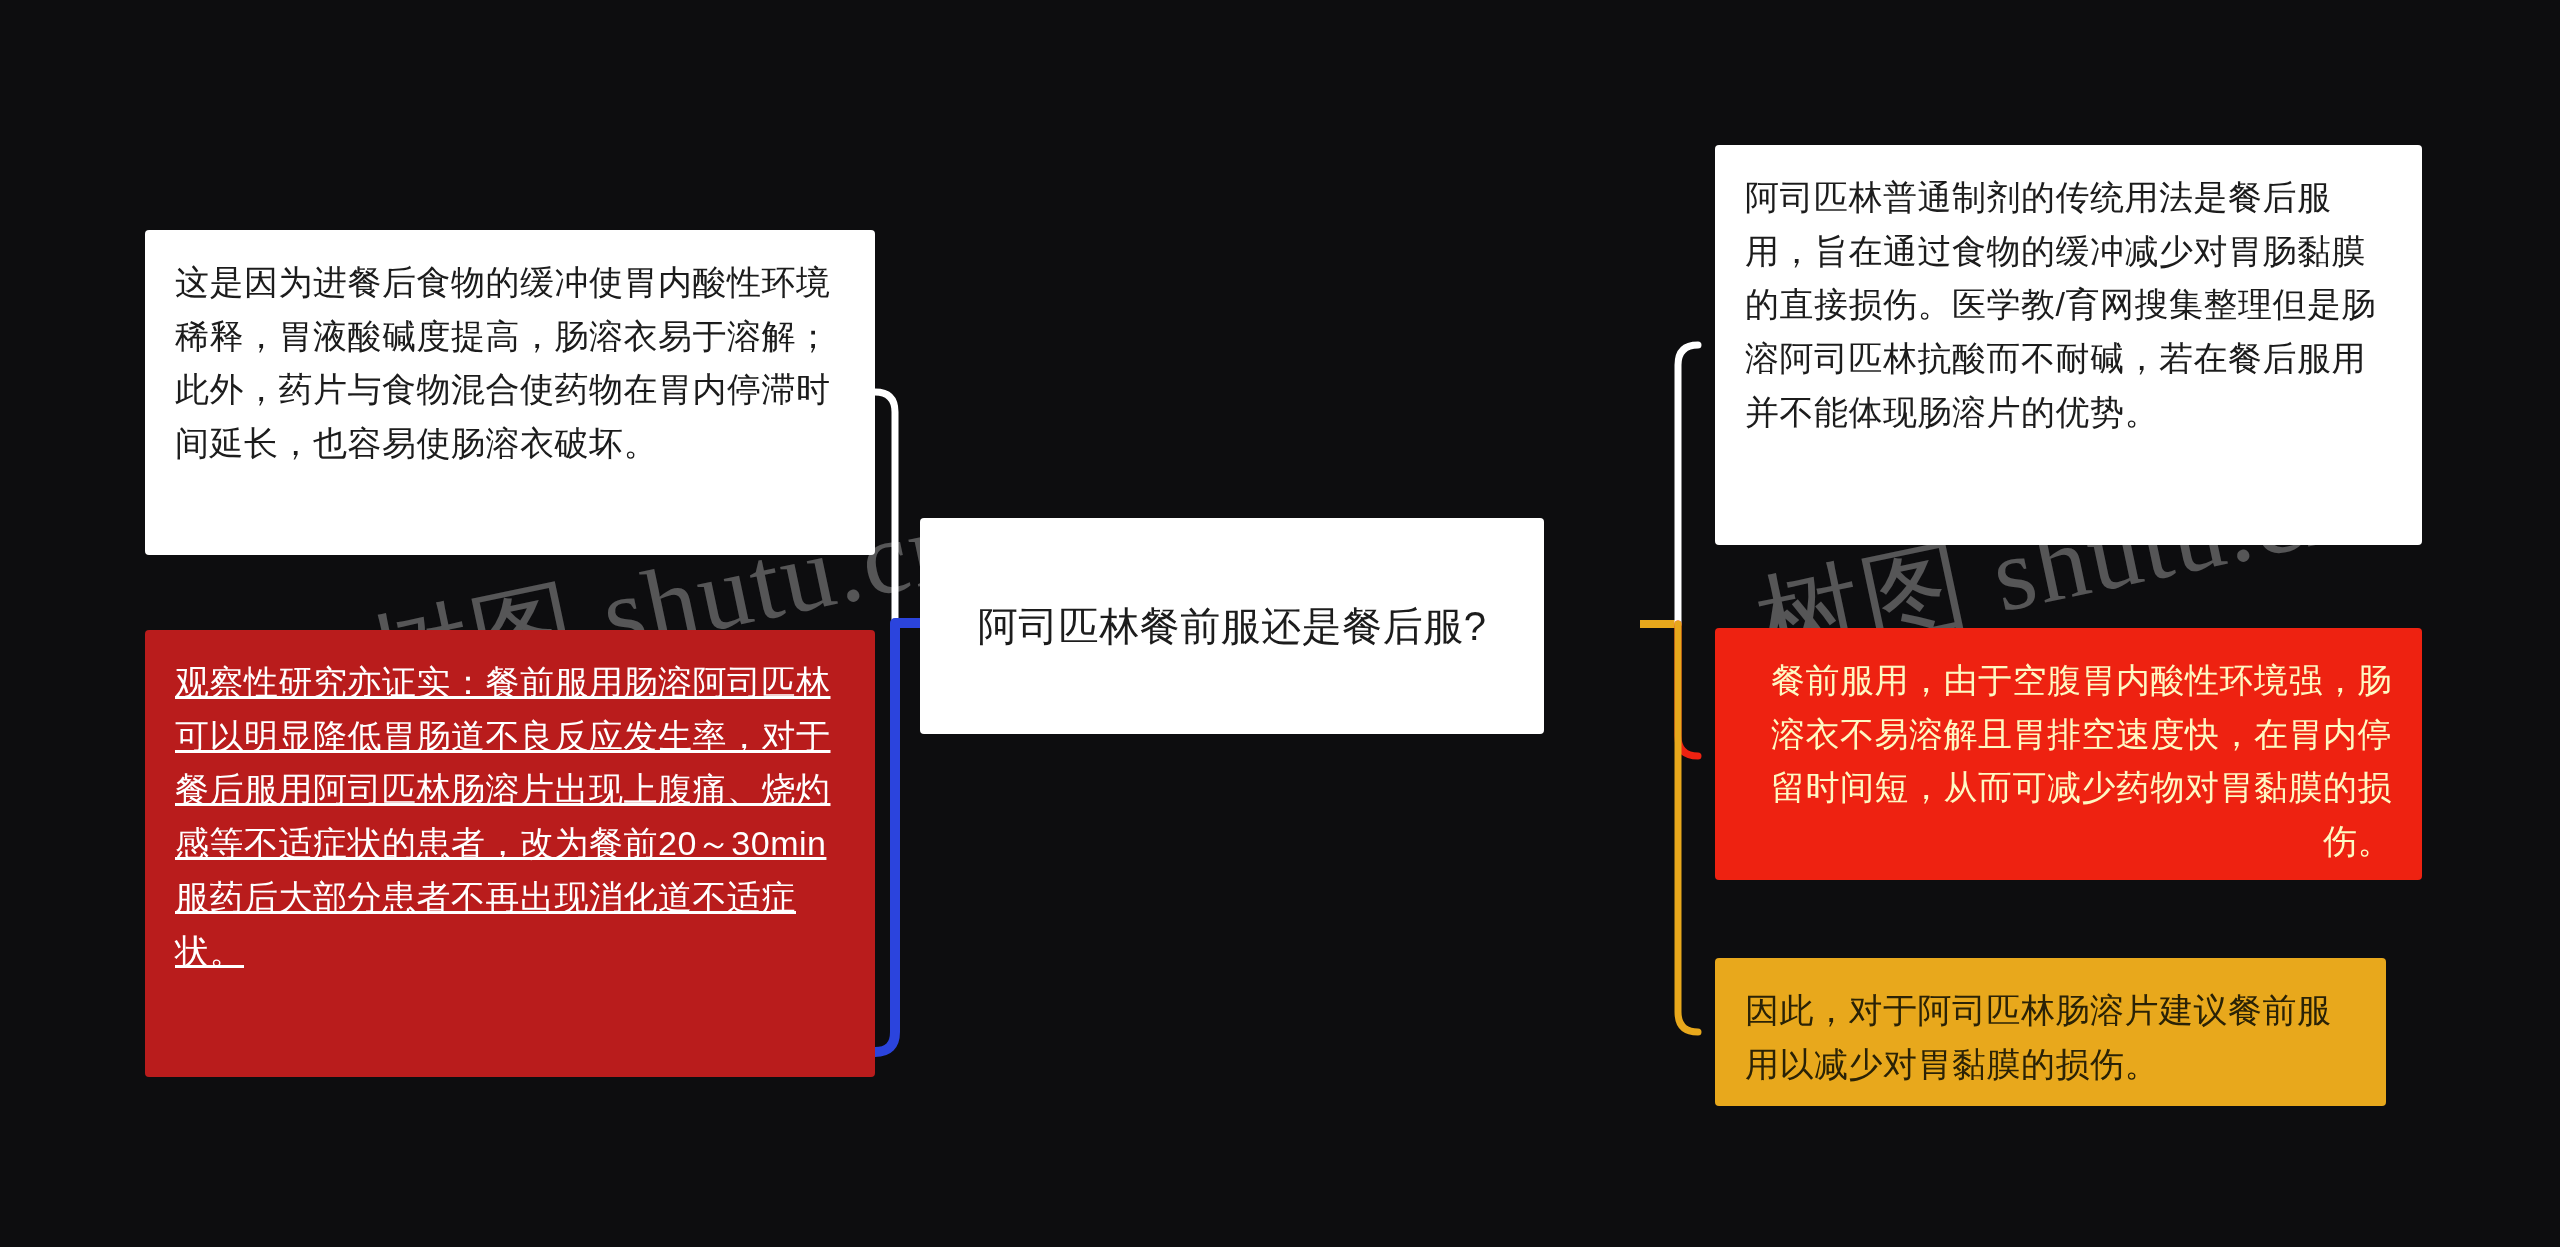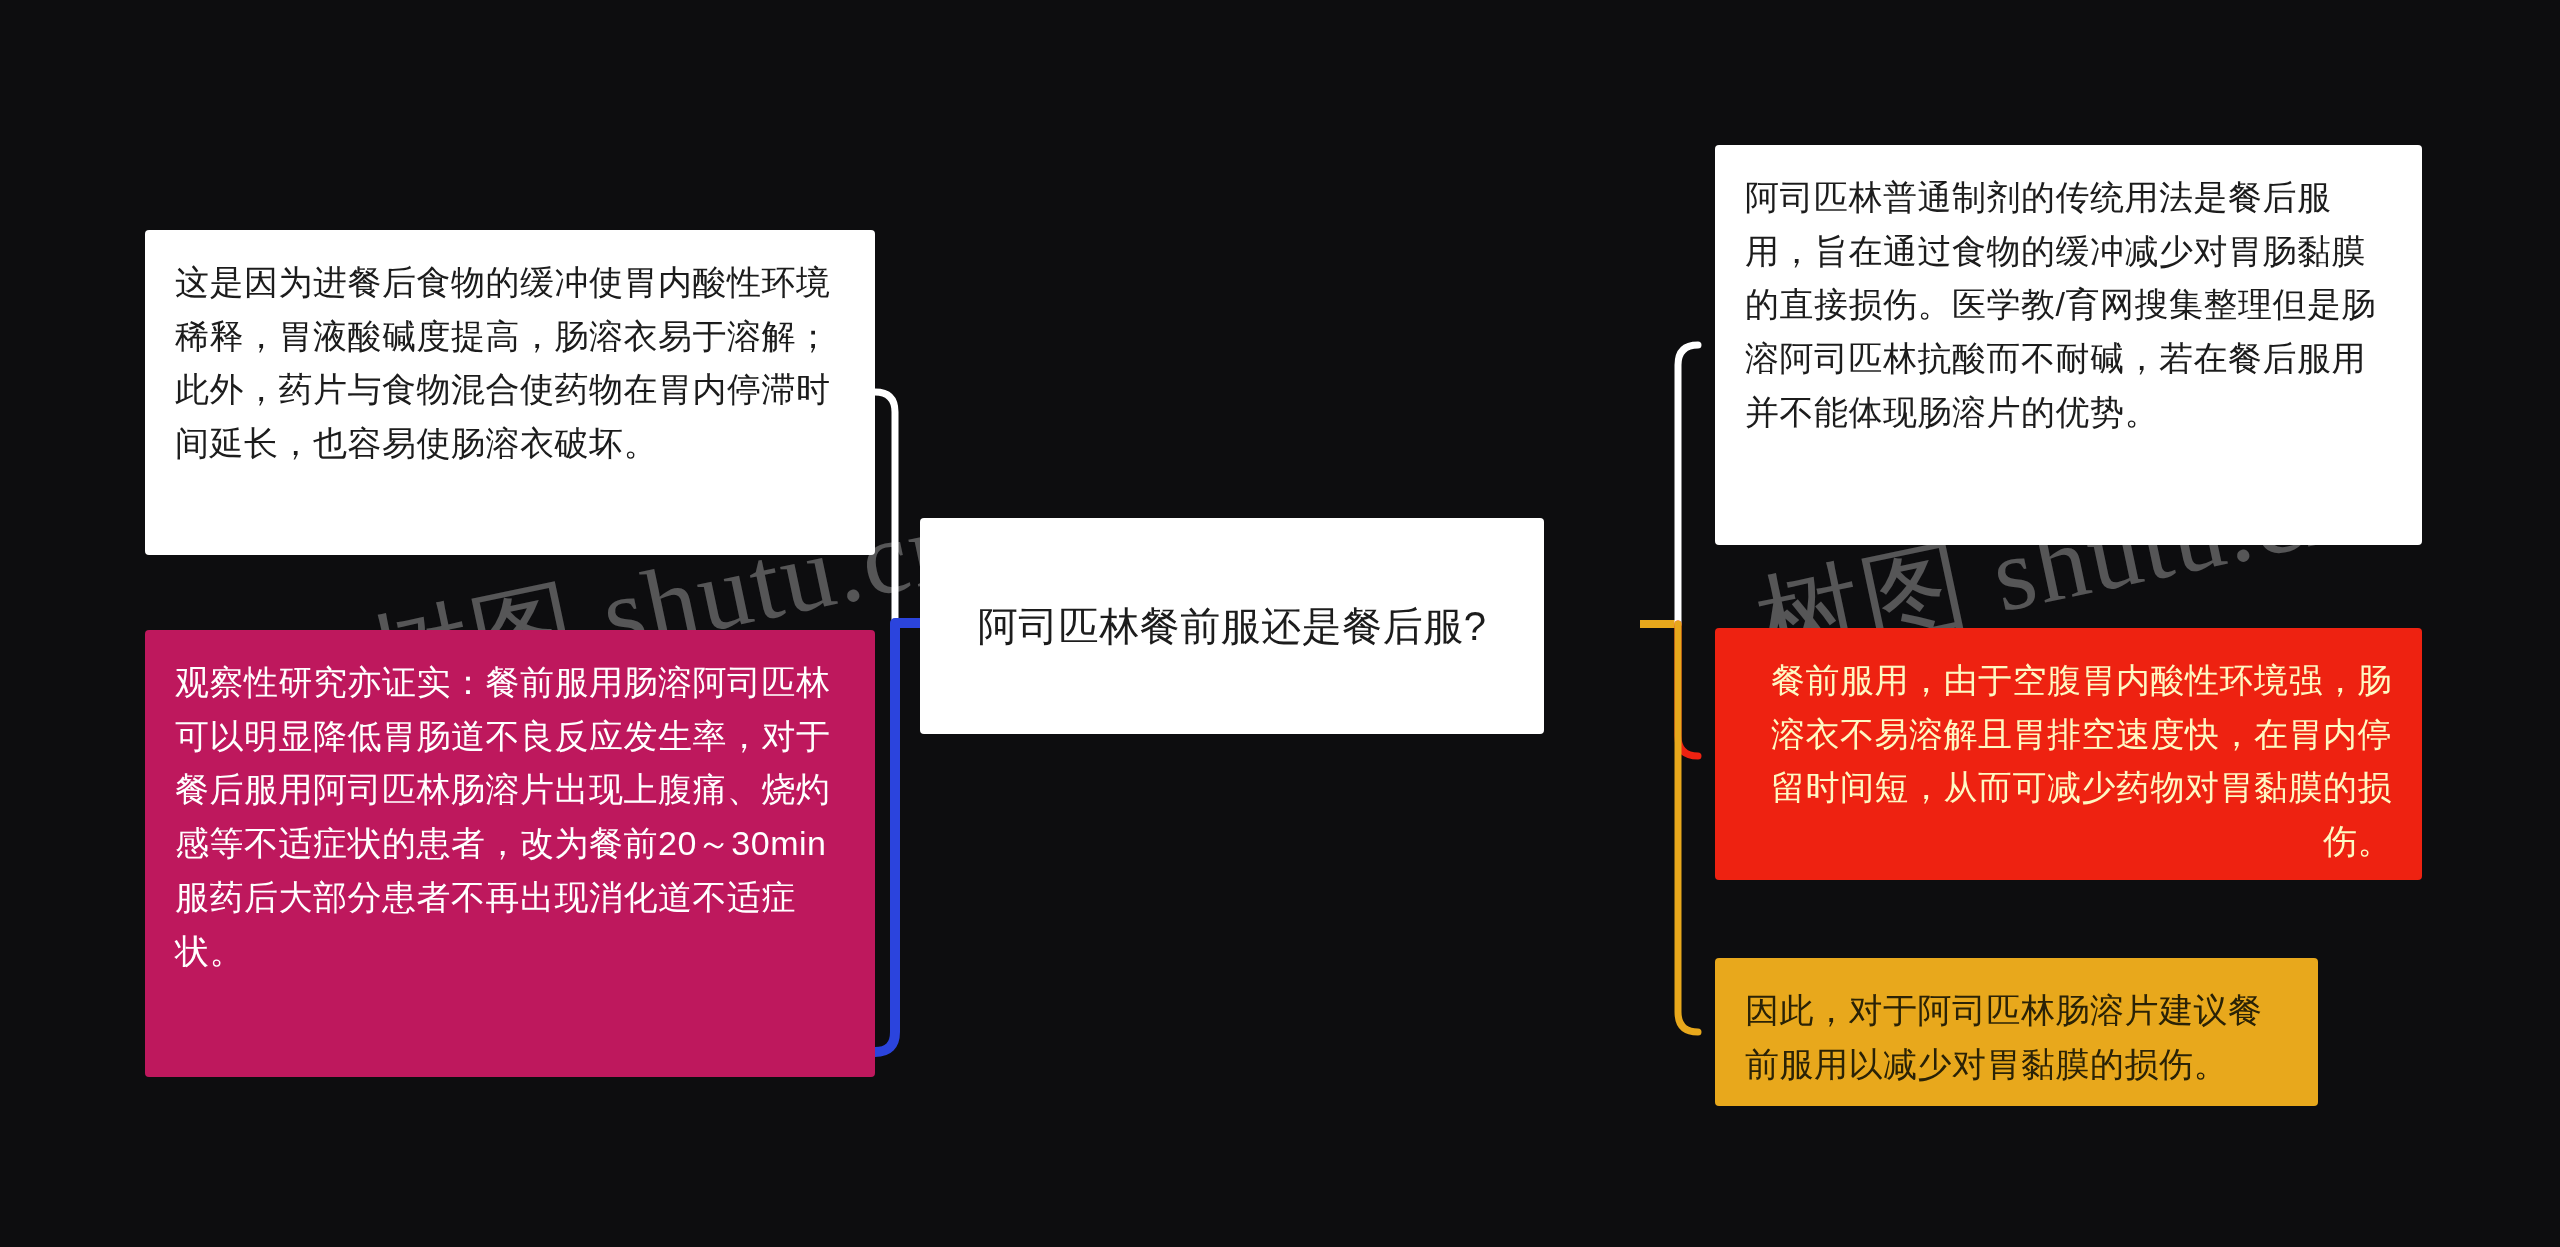--- a/index.html
+++ b/index.html
@@ -45,42 +45,42 @@
     position: absolute;
     box-sizing: border-box;
     border-radius: 4px;
     padding: 26px 30px;
     line-height: 1.58;
     letter-spacing: 0.5px;
     word-break: break-all;
     overflow-wrap: anywhere;
   }
   .node.white   { background: #ffffff; color: #1c1c1c; }
-  .node.blue    { background: #be185d; color: #ffffff; }
+  .node.blue    { background: #b91c1c; color: #ffffff; text-decoration: underline; }
   .node.red     { background: #ee2211; color: #fef9c3; text-align: right; }
   .node.yellow  { background: #e8a81c; color: #2a2206; }
 
   .node.root {
     background: #ffffff;
     color: #1c1c1c;
     text-align: center;
     display: flex;
     align-items: center;
     justify-content: center;
     font-size: 40px;
     line-height: 1.5;
   }
 
   
   #node-root        { left: 920px;  top: 518px;  width: 624px;  height: 216px; }
   #node-left-white  { left: 145px;  top: 230px;  width: 730px;  height: 325px;  font-size: 34px; }
   #node-left-blue   { left: 145px;  top: 630px;  width: 730px;  height: 447px;  font-size: 34px; }
   #node-right-white { left: 1715px; top: 145px;  width: 707px;  height: 400px;  font-size: 34px; }
   #node-right-red   { left: 1715px; top: 628px;  width: 707px;  height: 252px;  font-size: 34px; }
-  #node-right-yellow{ left: 1715px; top: 958px;  width: 603px;  height: 148px;  font-size: 34px; }
+  #node-right-yellow{ left: 1715px; top: 958px;  width: 671px;  height: 148px;  font-size: 34px; }
 </style>
 </head>
 <body>
 
 <div id="canvas">
 
   <div class="wm w1">树图 shutu.cn</div>
   <div class="wm w2">树图 shutu.cn</div>
 
   <svg id="wires" viewBox="0 0 2560 1247">

